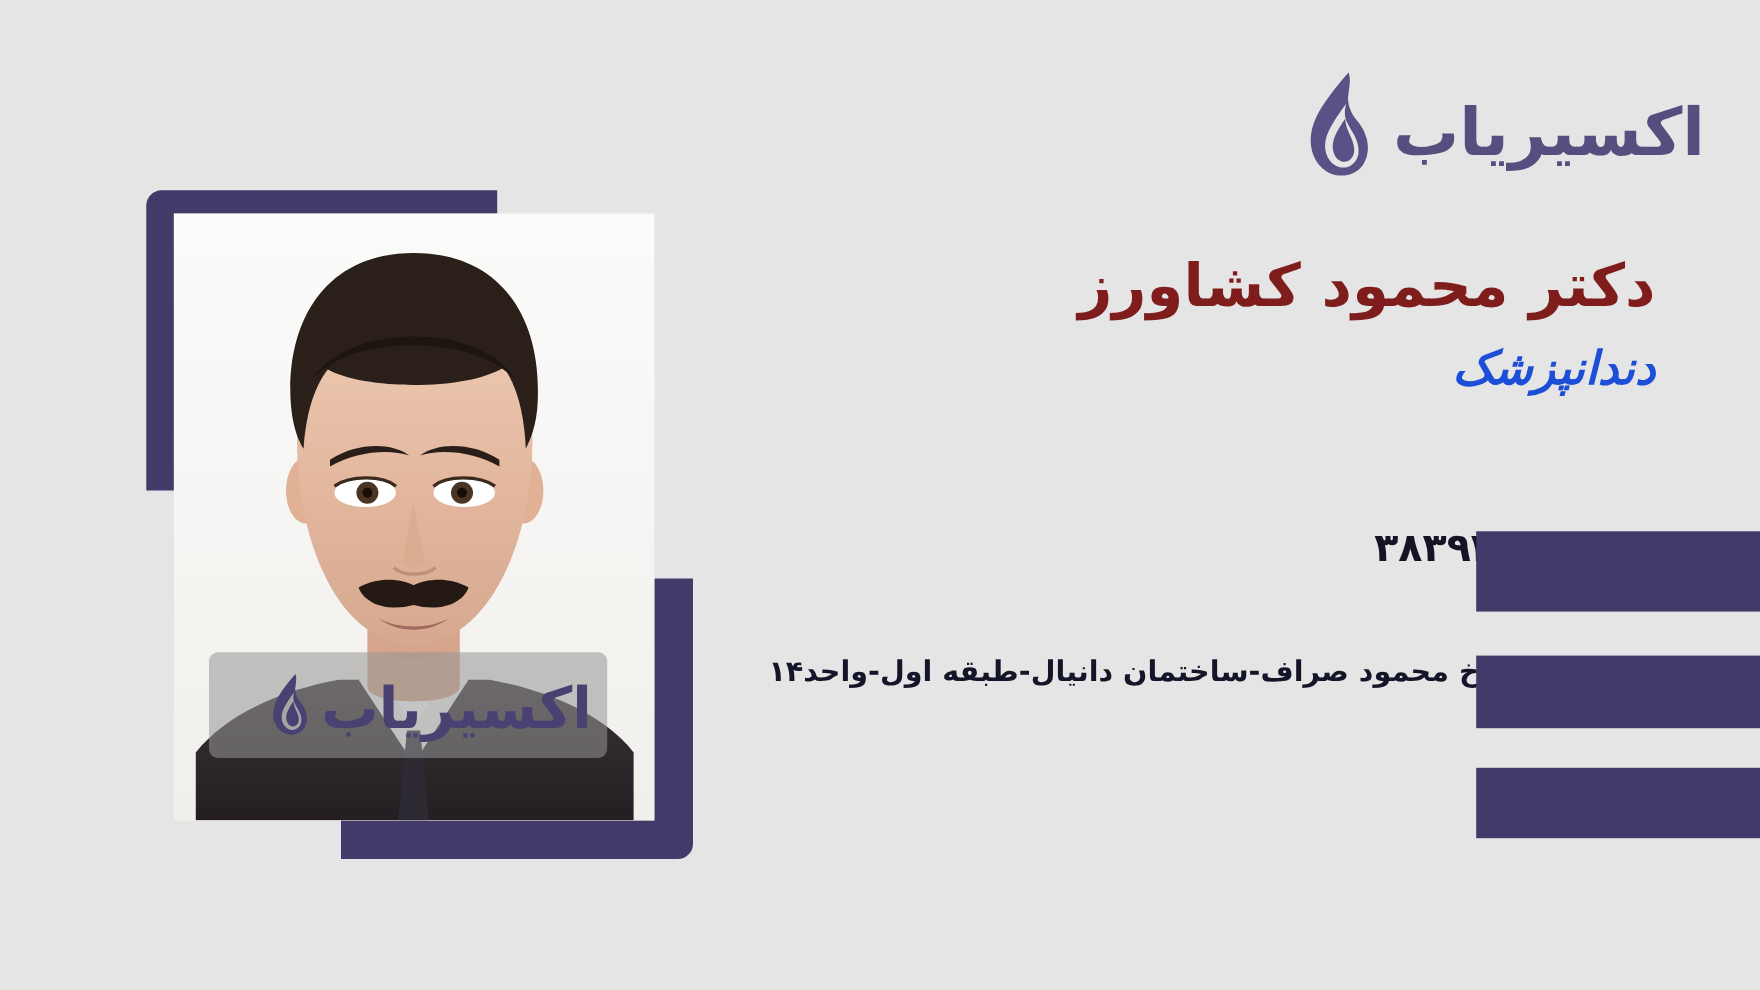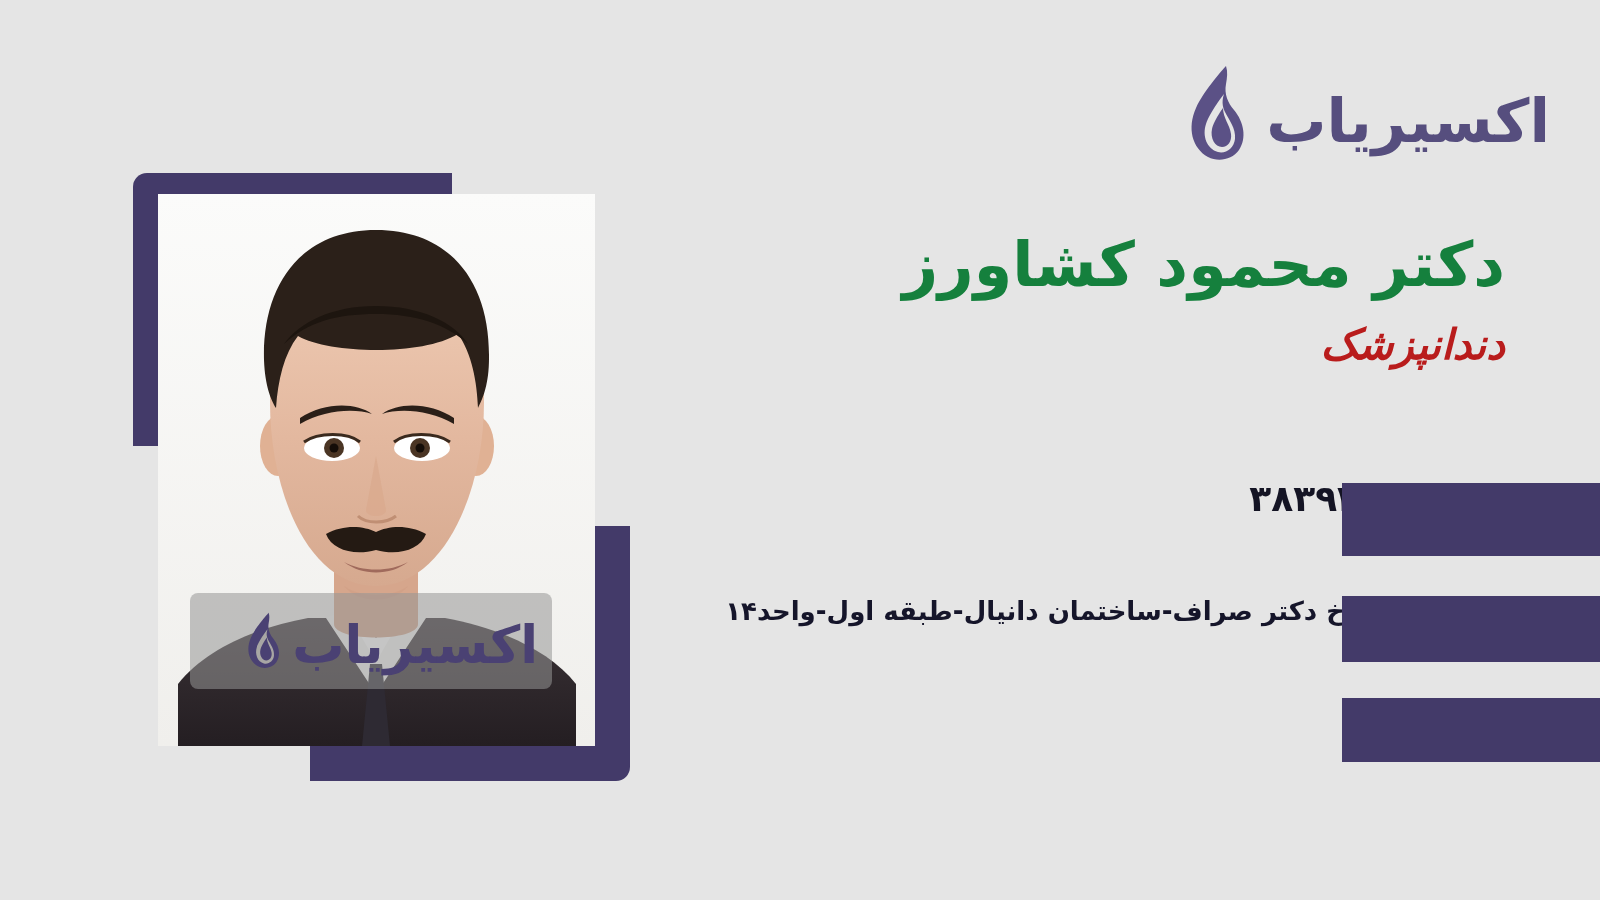--- a/index.html
+++ b/index.html
@@ -75,34 +75,34 @@
 
   
   .info{
     position:absolute;
     right:95px;top:190px;
     width:740px;
     text-align:left;
     direction:rtl;
   }
   .doc-name{
-    font-size:62px;
-    font-weight:700;
-    color:#15803d;
+    font-size:54px;
+    font-weight:700;
+    color:#7f1d1d;
     line-height:1.25;
     margin:0;
     text-align:right;
     white-space:nowrap;
   }
   .doc-specialty{
     font-family:"DejaVu Serif","Liberation Serif",serif;
     font-size:42px;
     font-style:italic;
     font-weight:700;
-    color:#b91c1c;
+    color:#1d4ed8;
     margin:16px 0 0 0;
     text-align:right;
     line-height:1.2;
   }
   .doc-phone{
     position:absolute;
     right:175px;top:442px;
     font-size:36px;
     font-weight:700;
     color:#141424;
@@ -218,19 +218,19 @@
       </span>
     </div>
   </div>
 
   <div class="info">
     <h1 class="doc-name">دکتر محمود کشاورز</h1>
     <div class="doc-specialty">دندانپزشک</div>
   </div>
 
   <div class="doc-phone">۳۸۳۹۲۱۵۷</div>
-  <div class="doc-address">خ دکتر صراف-ساختمان دانیال-طبقه اول-واحد۱۴</div>
+  <div class="doc-address">خ محمود صراف-ساختمان دانیال-طبقه اول-واحد۱۴</div>
 
   <div class="bar bar-1"></div>
   <div class="bar bar-2"></div>
   <div class="bar bar-3"></div>
 
 </div>
 
 </body></html>

